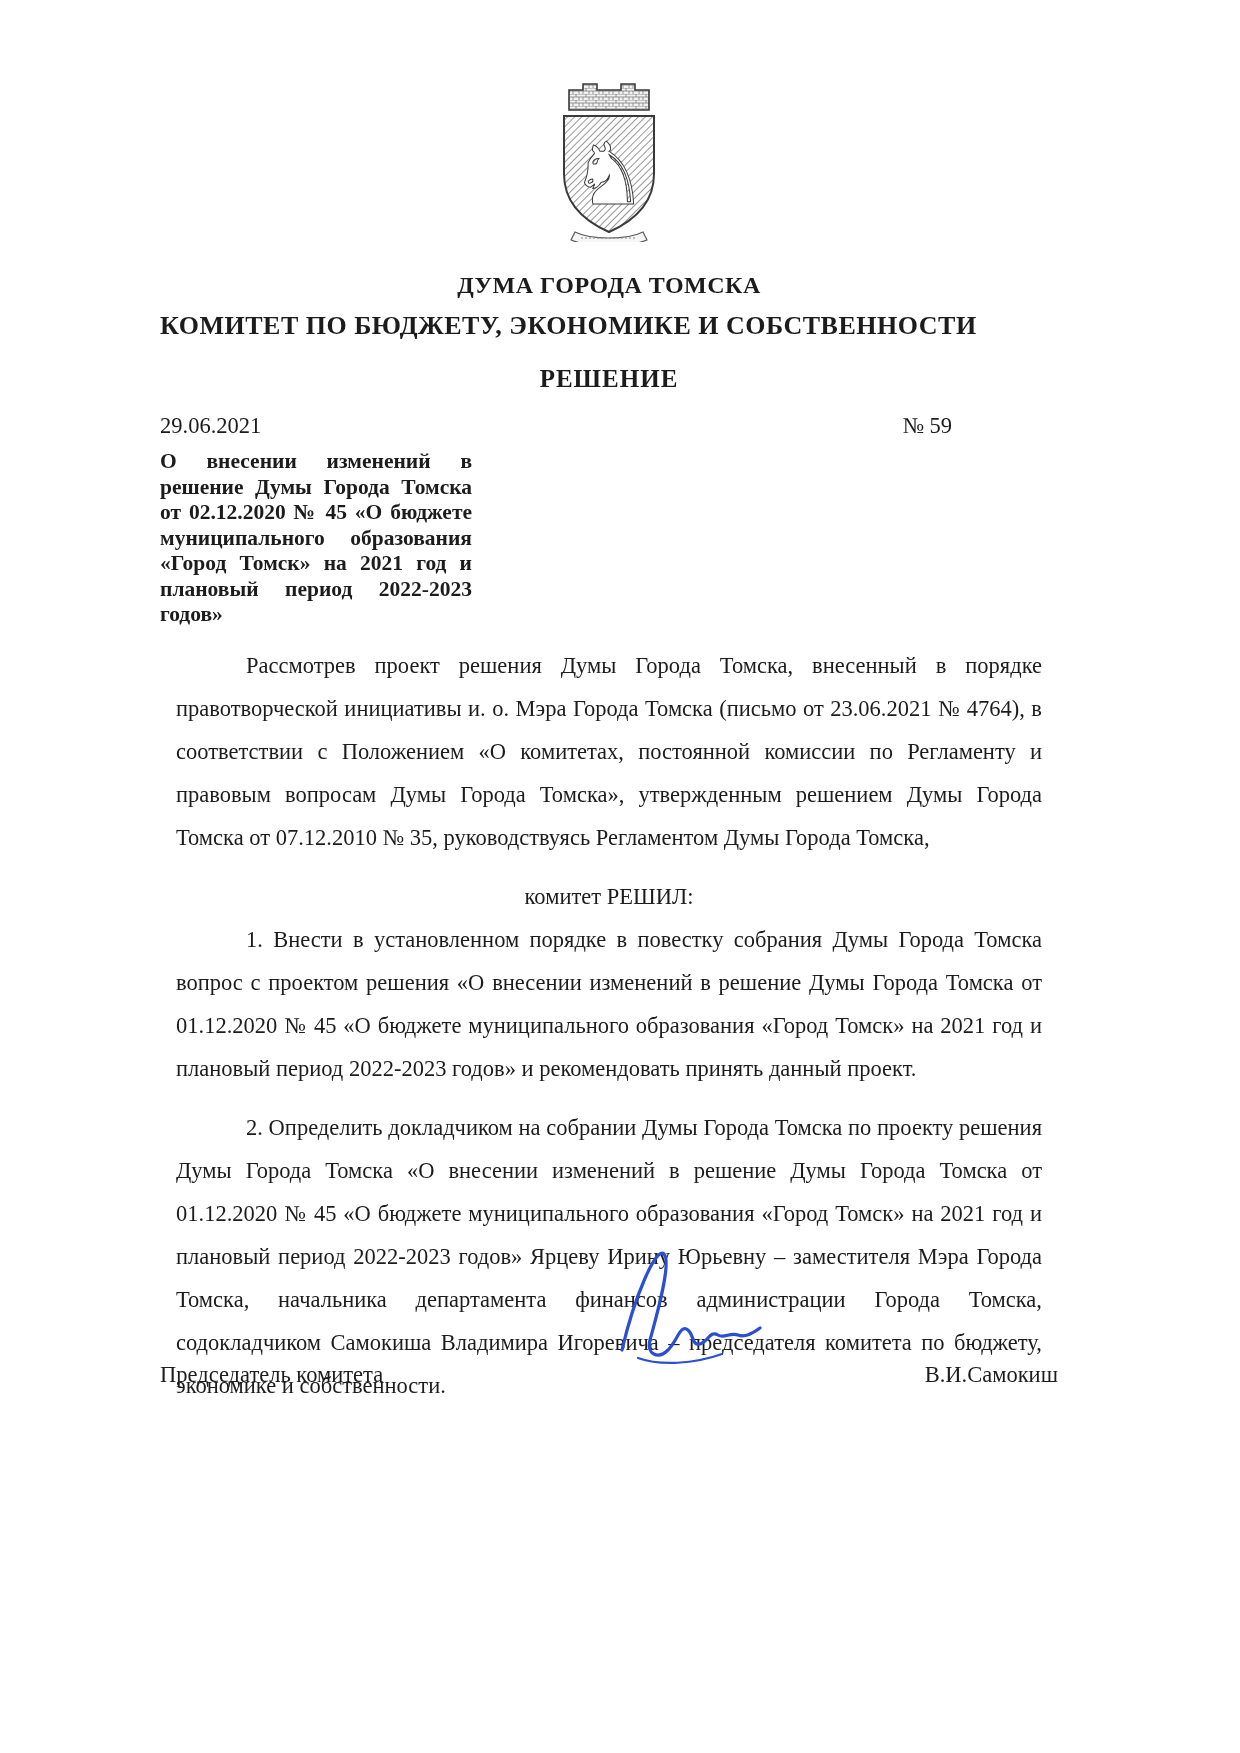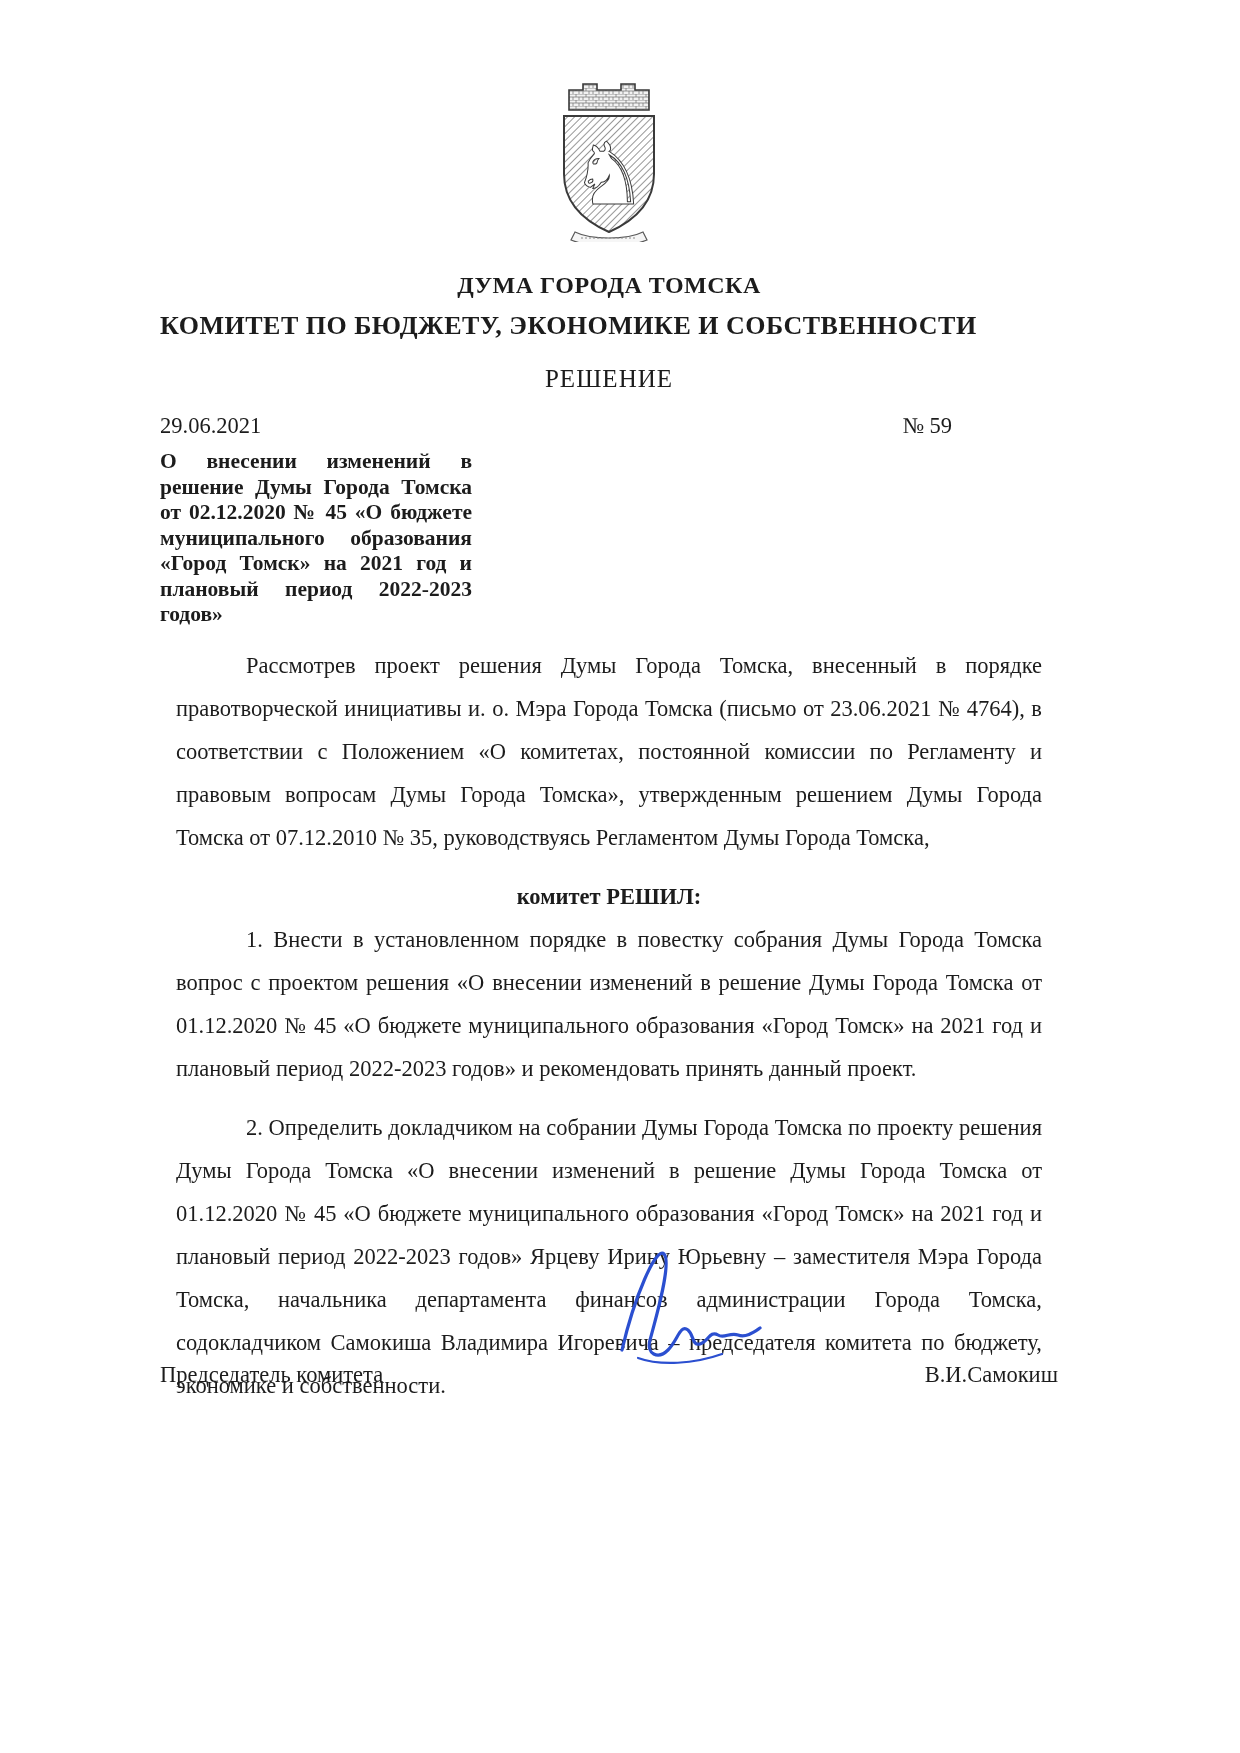--- a/index.html
+++ b/index.html
@@ -35,21 +35,21 @@
   .org-line-2 {
     margin-top: 10px;
     font-weight: bold;
     font-size: 26px;
     line-height: 32px;
     letter-spacing: 0.5px;
   }
   .doc-type {
     margin-top: 22px;
     text-align: center;
-    font-weight: normal;
+    font-weight: bold;
     font-size: 25px;
     line-height: 30px;
     letter-spacing: 1px;
   }
   .date-row {
     margin-top: 18px;
     display: flex;
     justify-content: space-between;
     align-items: baseline;
     font-size: 22.5px;
@@ -72,21 +72,20 @@
     line-height: 43px;
     text-align: justify;
     text-indent: 70px;
   }
   .para.item { margin-top: 0; }
   .resolved-heading {
     margin: 0;
     font-size: 22.5px;
     line-height: 43px;
     text-align: center;
-    font-weight: bold;
   }
   .sig-row {
     position: absolute;
     left: 160px;
     width: 898px;
     top: 1360px;
     display: flex;
     justify-content: space-between;
     font-size: 22.5px;
     line-height: 30px;

